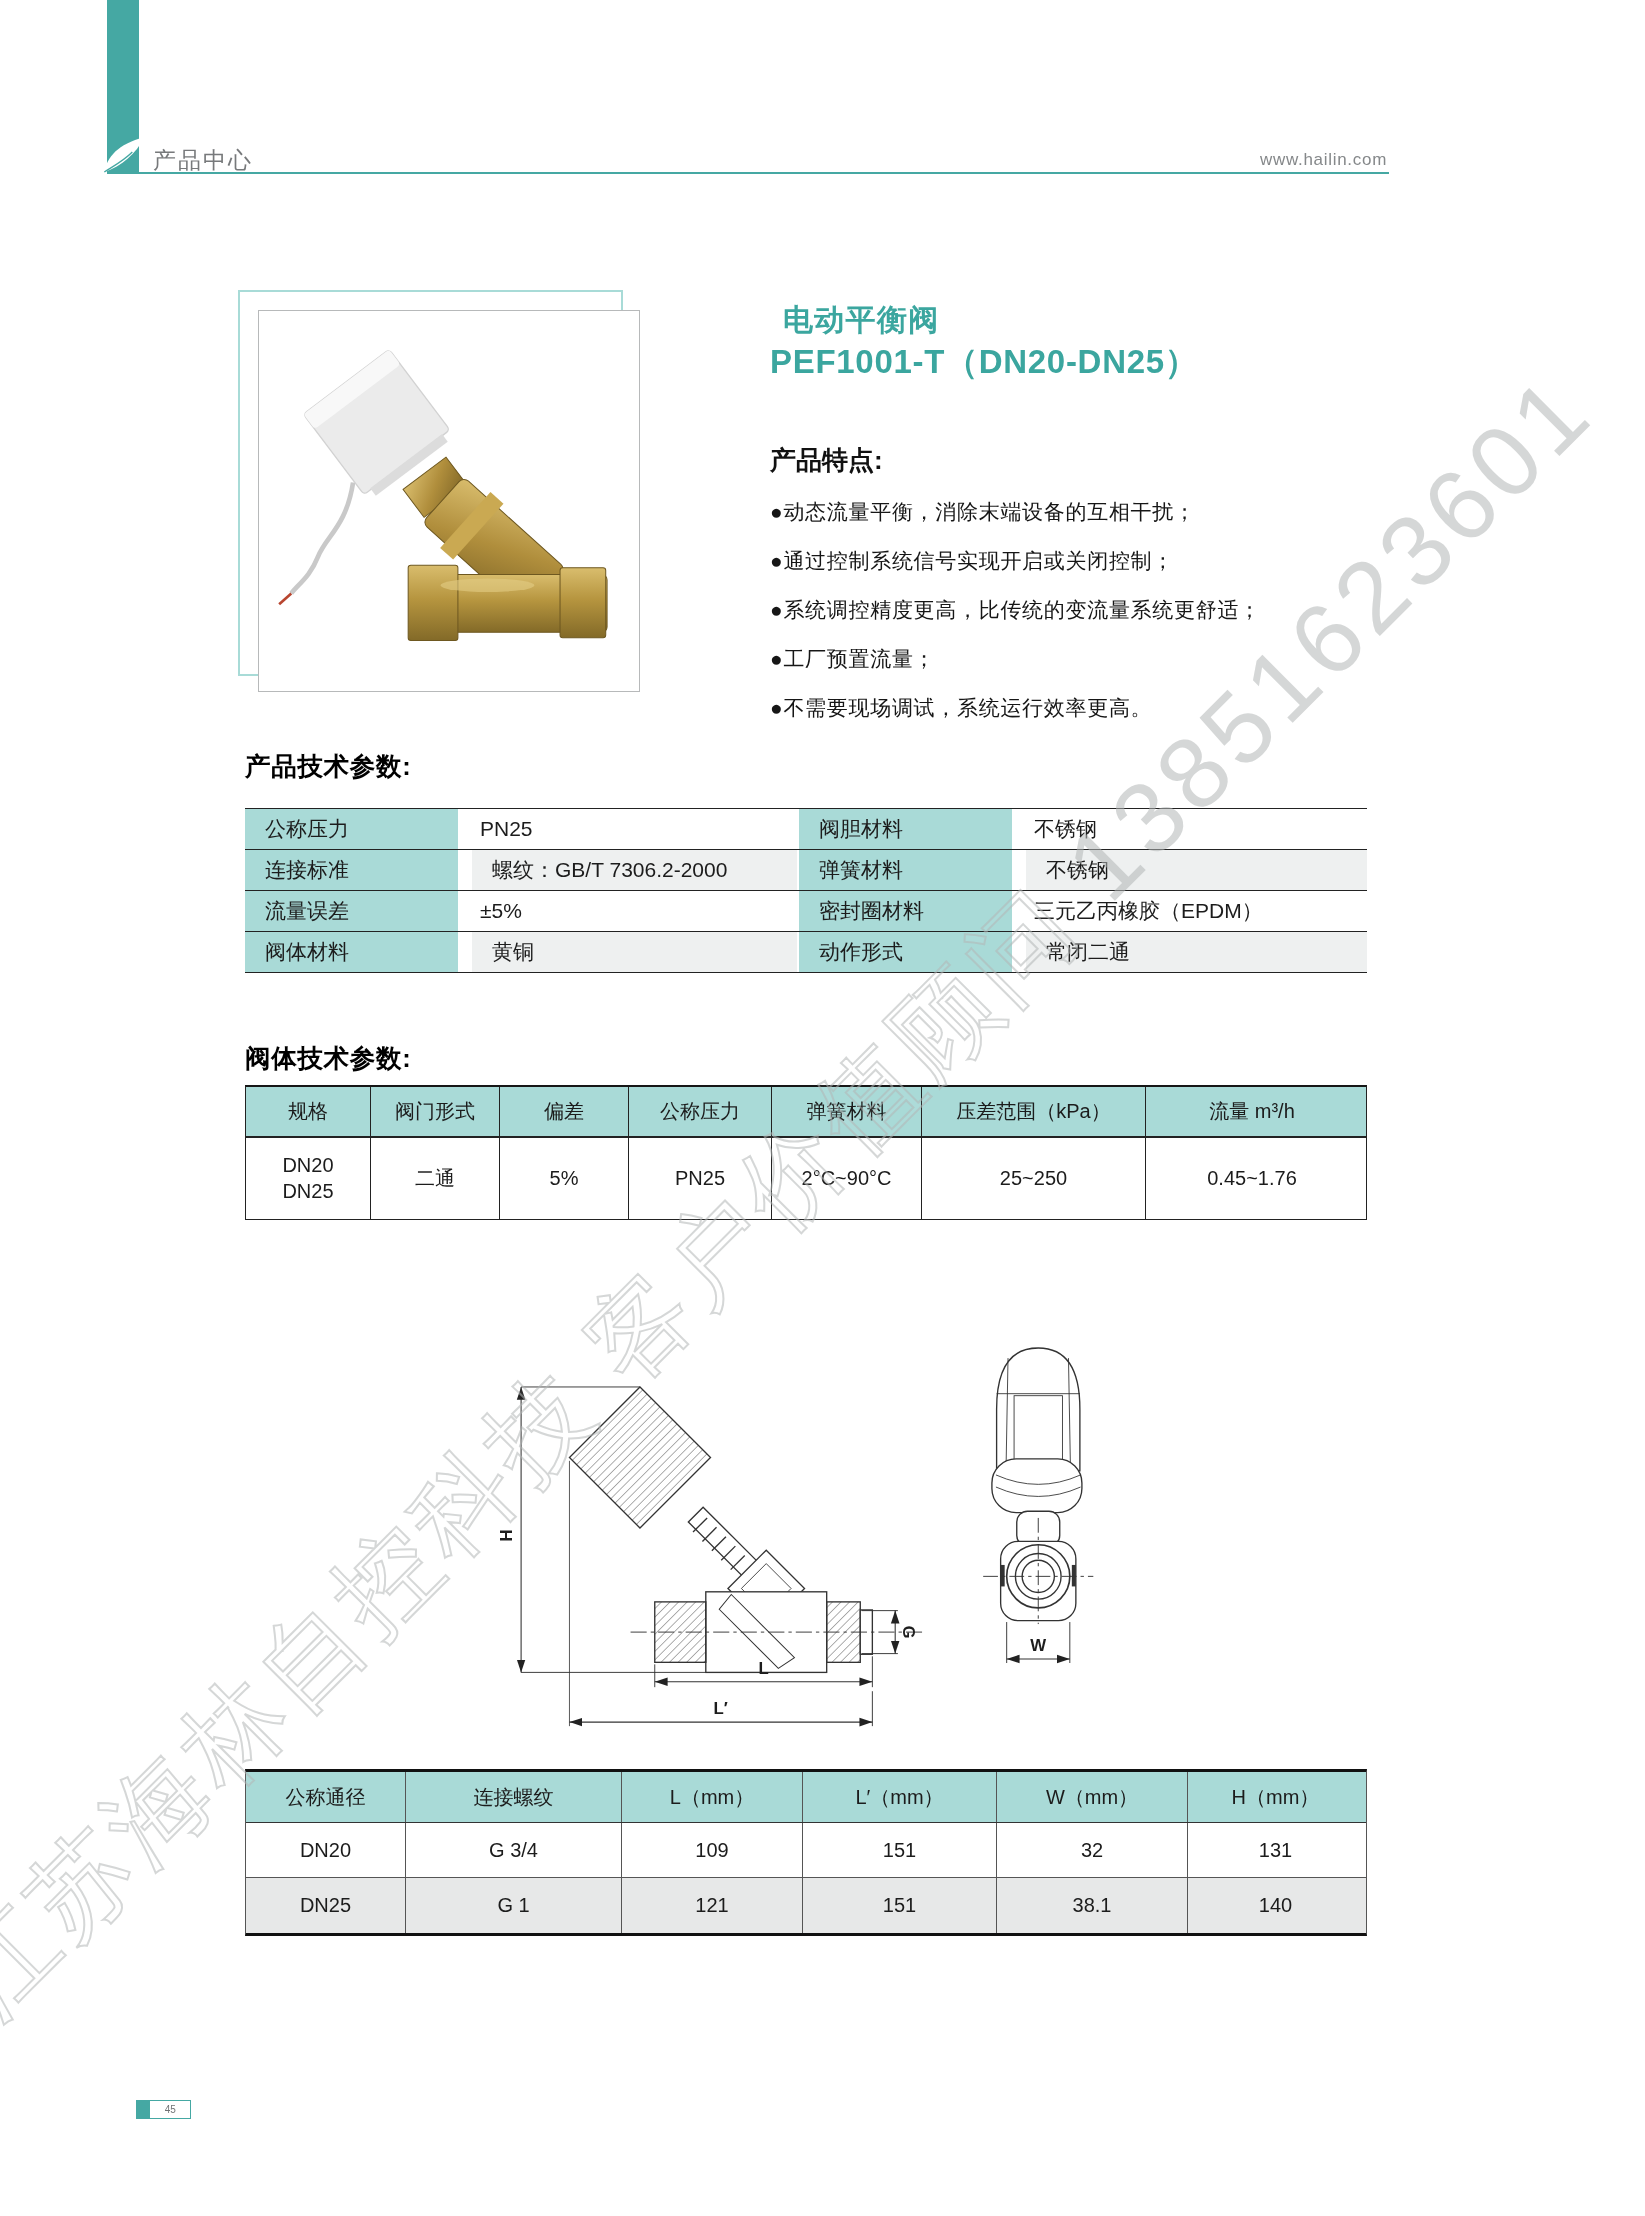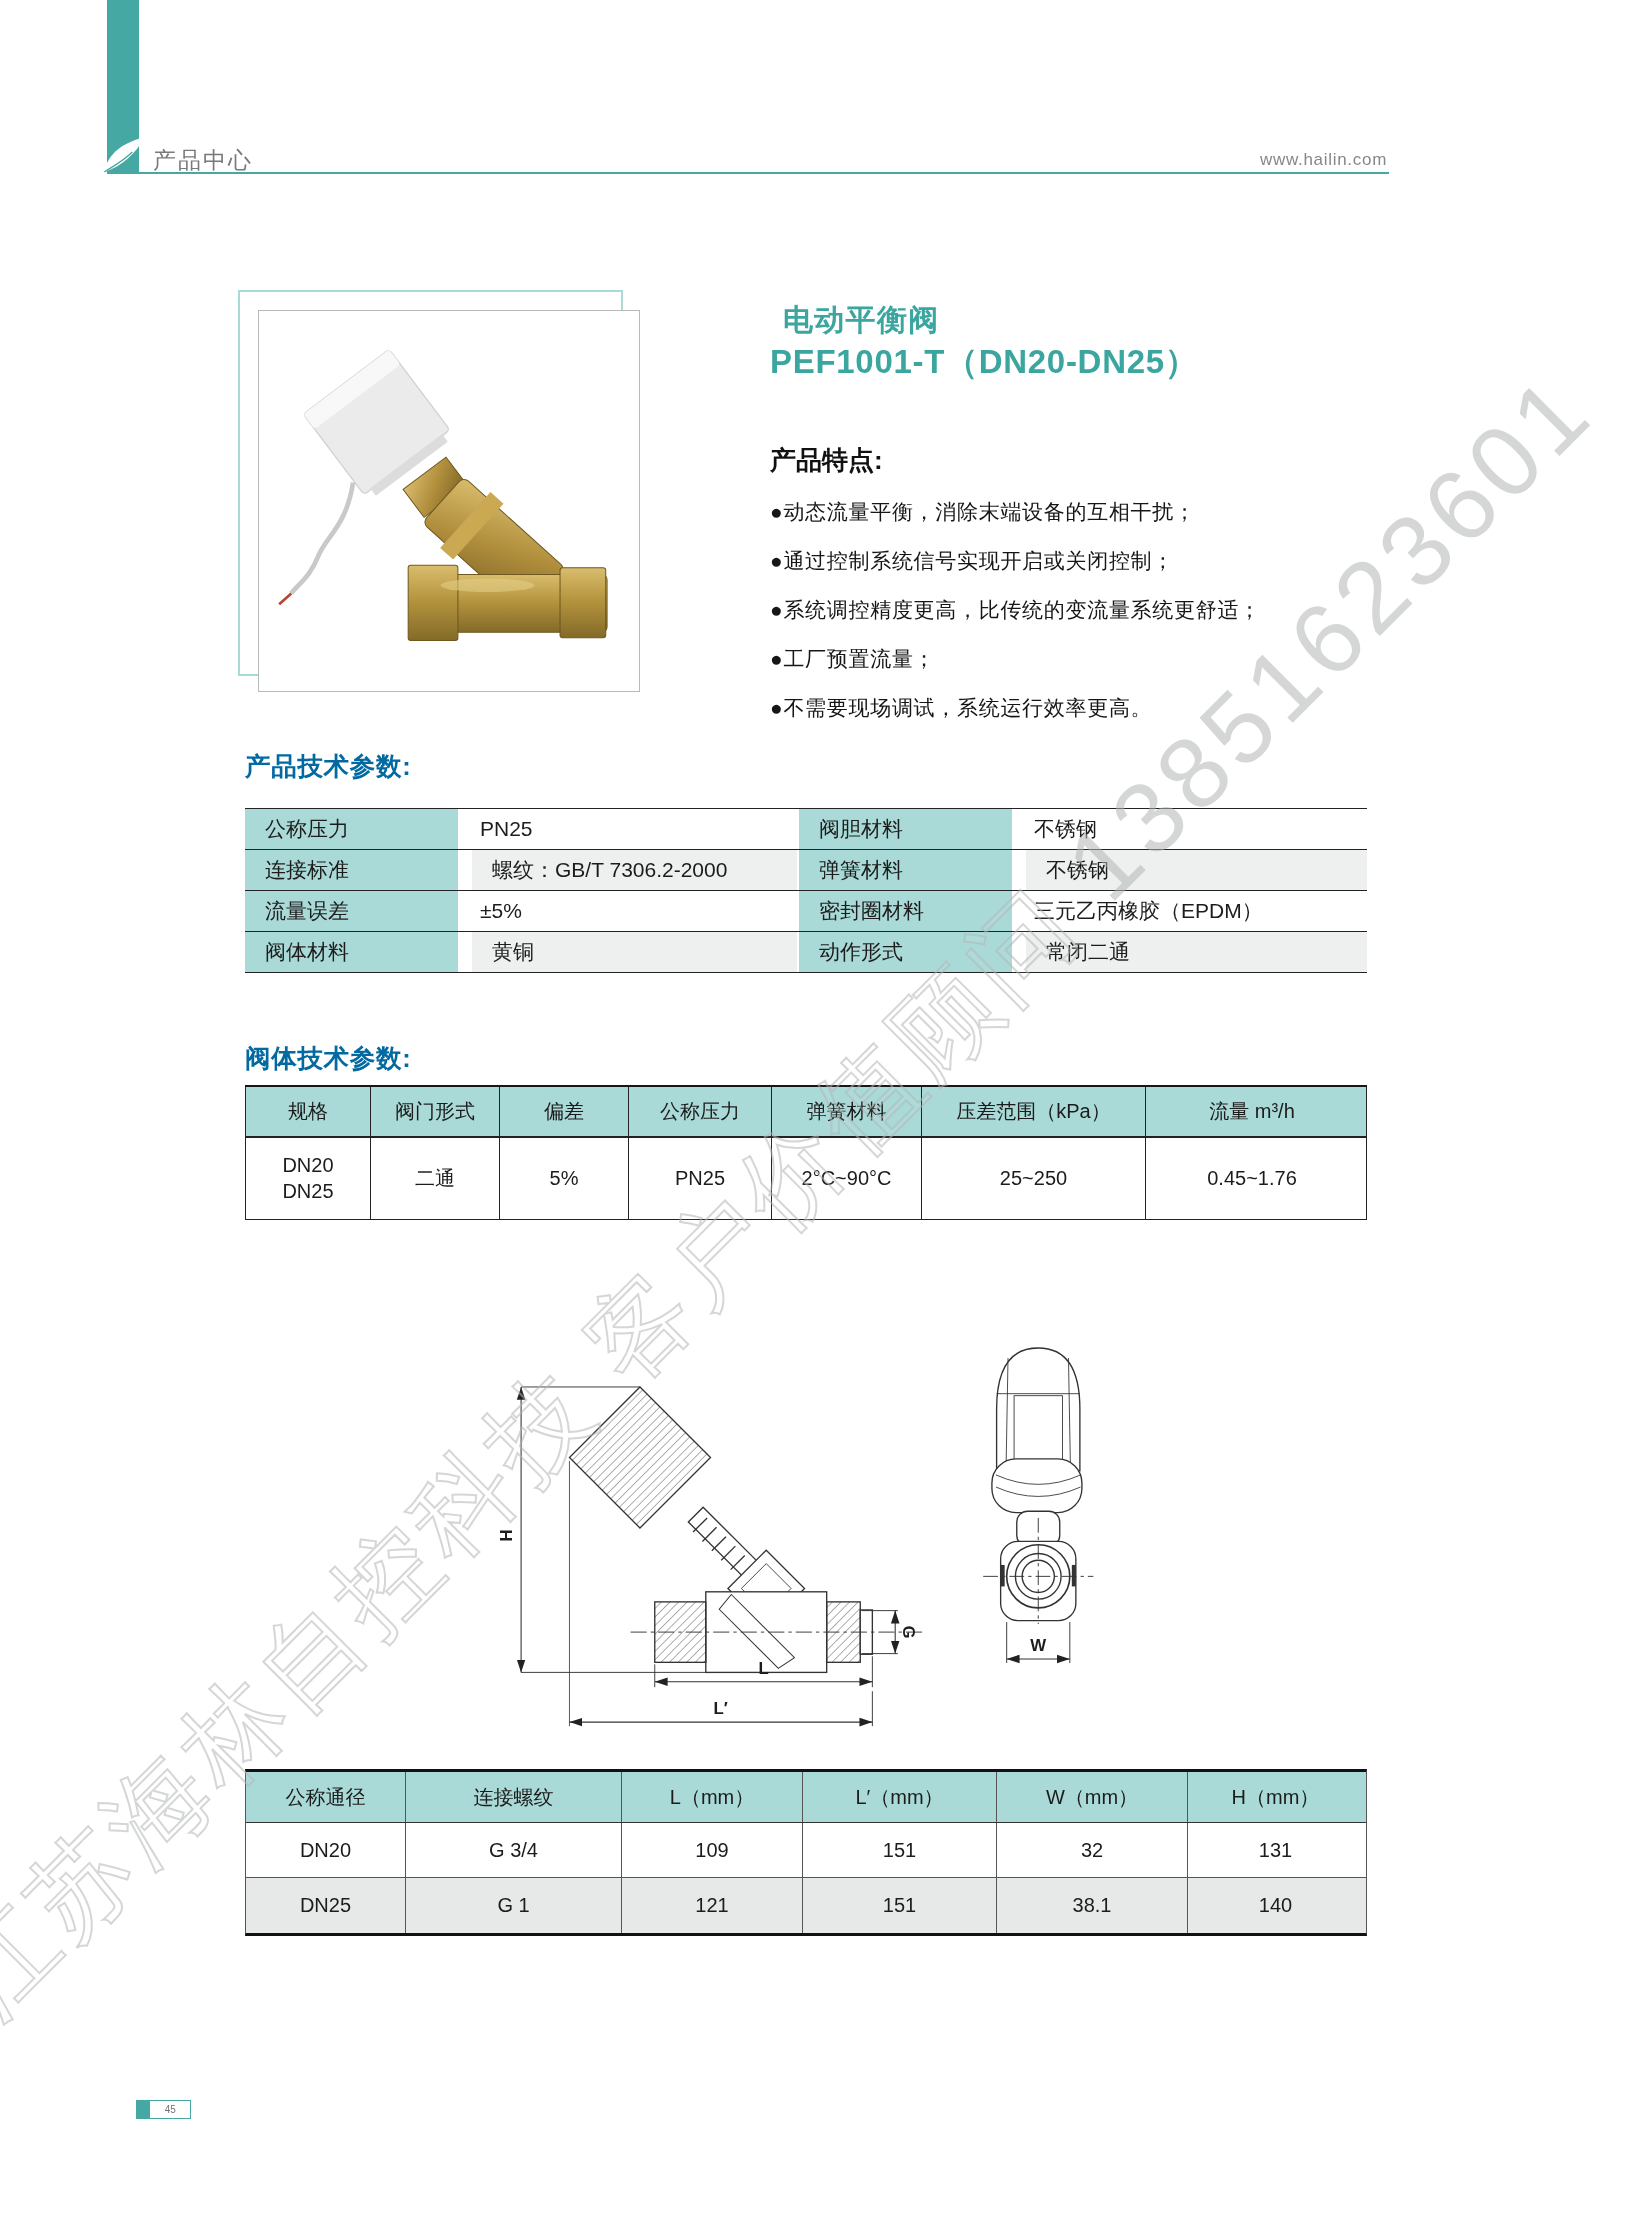--- a/index.html
+++ b/index.html
@@ -29,21 +29,21 @@
   
   .title-cn{position:absolute;left:770px;top:300px;font-size:30px;font-weight:800;color:var(--accent-text);letter-spacing:1.3px;margin-left:13px;}
   .title-model{position:absolute;left:770px;top:340px;font-size:33px;font-weight:800;color:var(--accent-text);letter-spacing:0.7px;}
 
   
   .feat-head{position:absolute;left:770px;top:443px;font-size:26px;font-weight:800;color:#111;}
   .features{position:absolute;left:770px;top:498px;width:658px;}
   .features .item{font-size:21px;color:#161616;line-height:28px;margin-bottom:21px;letter-spacing:0.7px;}
 
   
-  .sec-head{position:absolute;font-size:25.5px;font-weight:800;color:#0369a1;letter-spacing:0.7px;}
+  .sec-head{position:absolute;font-size:25.5px;font-weight:800;color:#000000;letter-spacing:0.7px;}
 
   
   .t1{position:absolute;left:245px;top:808px;width:1122px;border-top:1.3px solid #222;}
   .t1 .row{display:grid;grid-template-columns:215px 339px 215px 353px;border-bottom:1.3px solid #222;height:41px;}
   .t1 .cell{display:flex;align-items:center;font-size:21px;padding-left:20px;border-right:2.7px solid #fff;}
   .t1 .cell:last-child{border-right:none;}
   .t1 .lbl{background:var(--table-header-bg);}
   .t1 .val{background:#fff;}
   .t1 .row.alt .val{background:var(--row-alt);margin-left:12px;}
 

